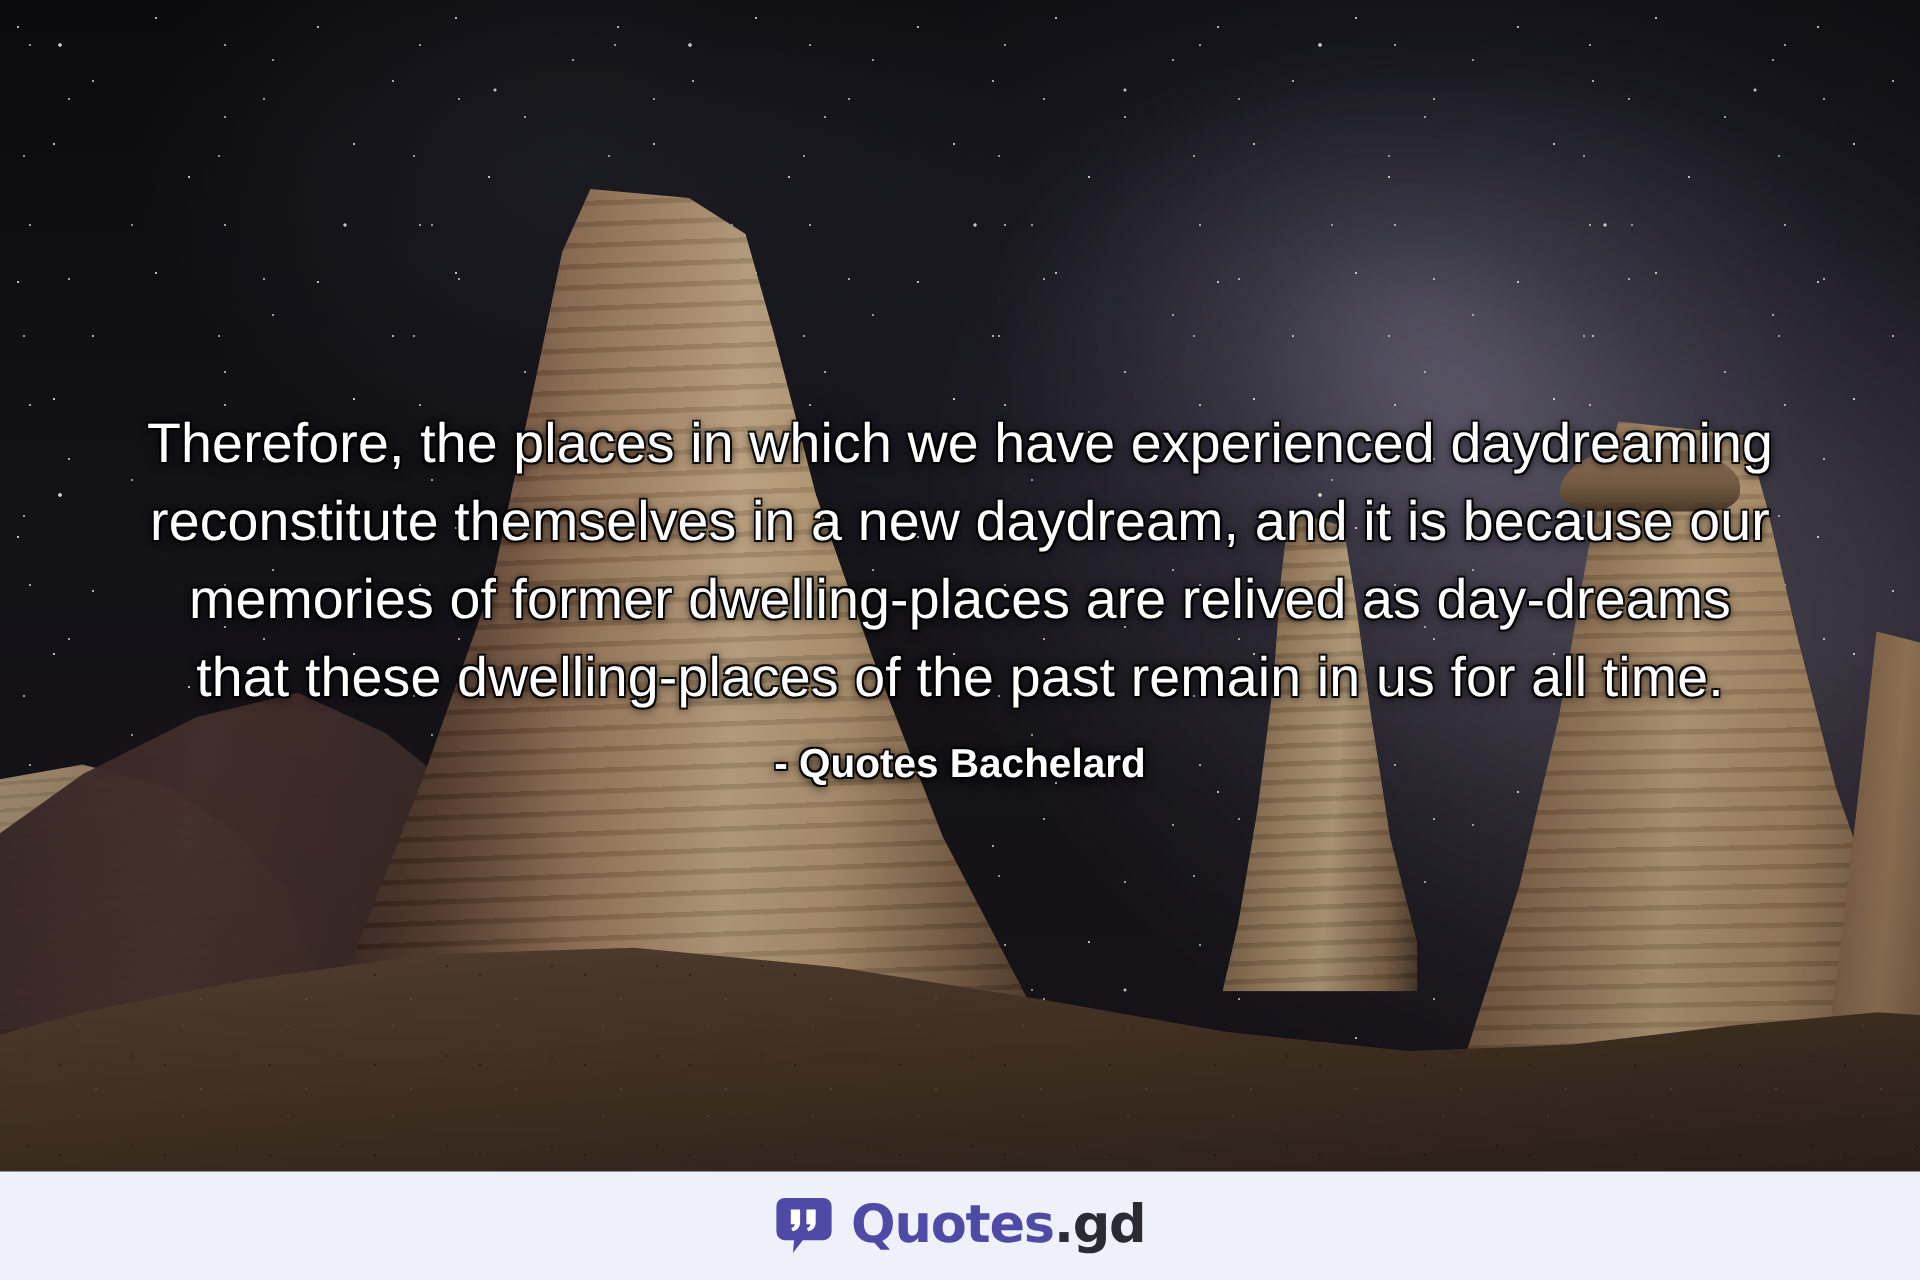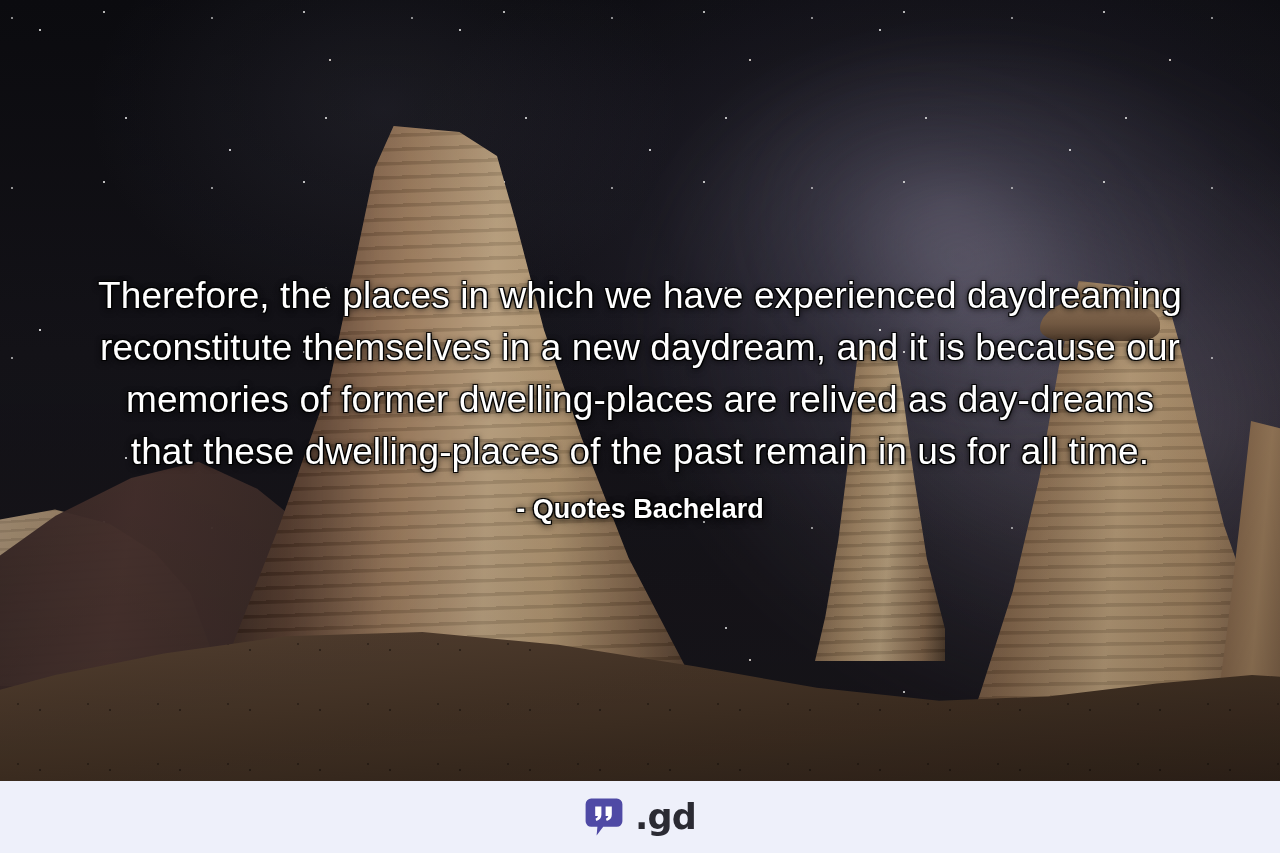--- a/index.html
+++ b/index.html
@@ -367,18 +367,19 @@
   <div class="footer">
     <div class="brand">
       <span class="brand-mark">
         <svg width="40" height="40" viewBox="0 0 40 40" aria-hidden="true">
           <path d="M7.2 1.6 H32.8 A5.6 5.6 0 0 1 38.4 7.2 V24.2 A5.6 5.6 0 0 1 32.8 29.8 H19.2 L12.6 38.4 L13.4 29.8 H7.2 A5.6 5.6 0 0 1 1.6 24.2 V7.2 A5.6 5.6 0 0 1 7.2 1.6 Z" fill="#4f4aa5"></path>
           <path d="M11.2 9.4 h6.2 v8.4 c0 3.3 -1.9 5.3 -5.0 6.1 l-0.9 -2.2 c1.6 -0.6 2.3 -1.4 2.4 -2.6 h-2.7 Z" fill="#ffffff"></path>
           <path d="M21.6 9.4 h6.2 v8.4 c0 3.3 -1.9 5.3 -5.0 6.1 l-0.9 -2.2 c1.6 -0.6 2.3 -1.4 2.4 -2.6 h-2.7 Z" fill="#ffffff"></path>
         </svg>
       </span>
       <span class="brand-name">
+        <span class="brand-primary">Quotes</span>
           <span class="brand-tld">.gd</span>
       </span>
     </div>
   </div>
 
 </div>
 
 </body></html>

